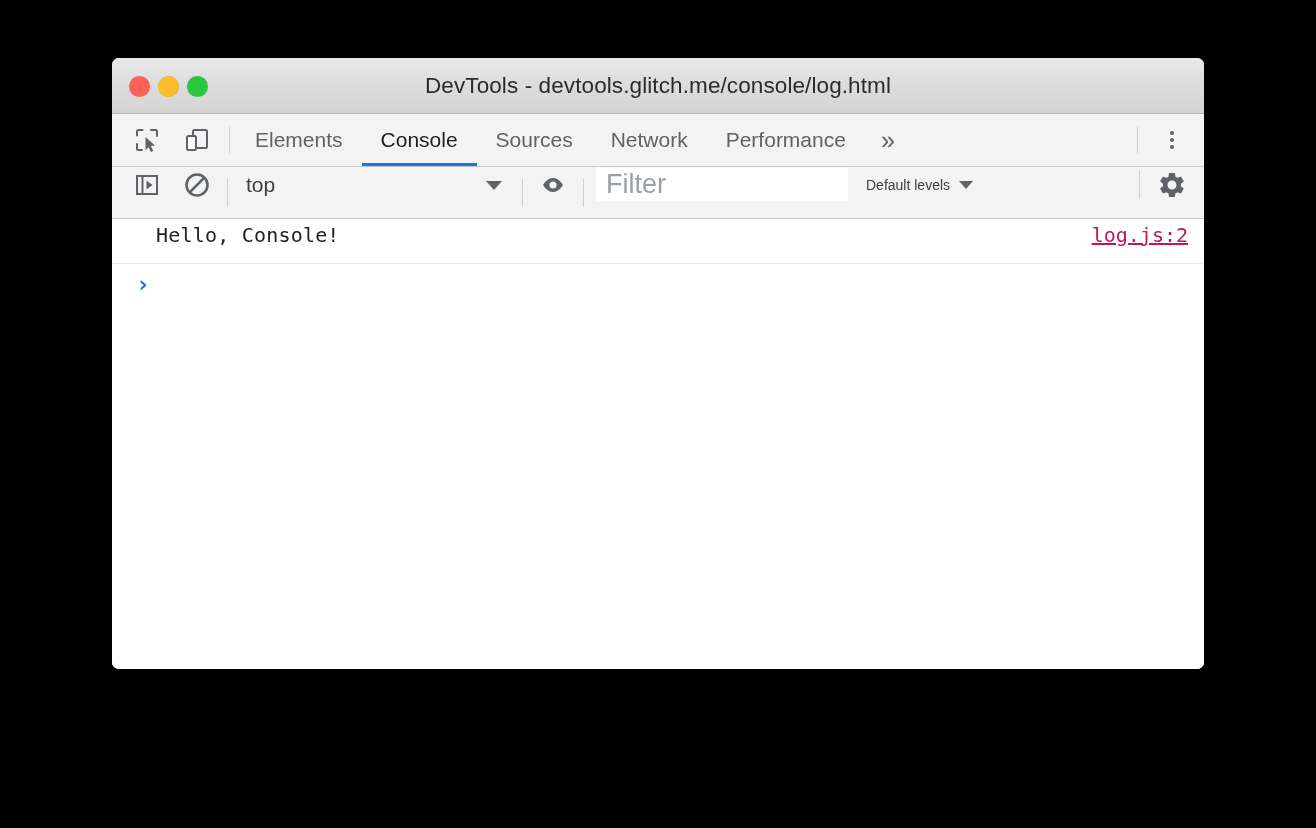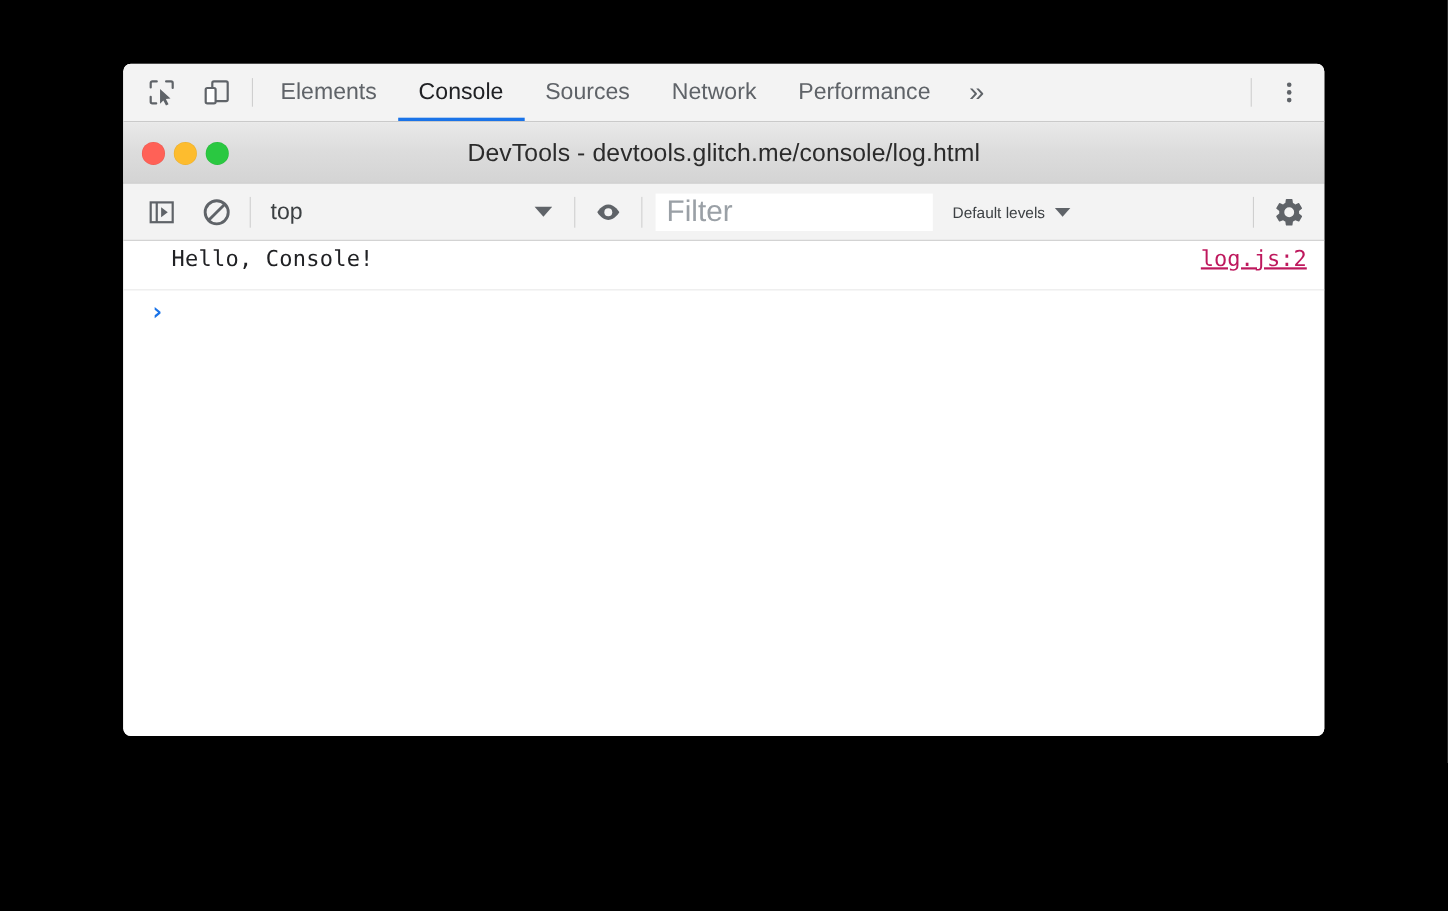--- a/index.html
+++ b/index.html
@@ -126,21 +126,21 @@
   }
   #tabbar-right .vdiv { height: 26px; margin: 0 16px 0 6px; align-self: center; }
 
   
   #console-toolbar {
     position: relative;
     height: 52px;
     background: #f3f3f3;
     border-bottom: 1px solid #cacaca;
     display: flex;
-    align-items: center;
+    align-items: flex-start;
     padding-left: 17px;
   }
   #console-toolbar .vdiv { height: 28px; margin: 0 12px; align-self: center; }
   .ct-icon {
     width: 36px;
     height: 36px;
     display: flex;
     align-items: center;
     justify-content: center;
   }
@@ -240,20 +240,29 @@
     line-height: 1;
     font-weight: bold;
   }
   #prompt-input-area { flex: 1 1 auto; height: 100%; }
 </style>
 </head>
 <body>
 
 <div id="devtools-window">
 
+  <div id="title-bar">
+    <div class="traffic-lights">
+      <span class="light close"></span>
+      <span class="light min"></span>
+      <span class="light max"></span>
+    </div>
+    <div id="window-title">DevTools - devtools.glitch.me/console/log.html</div>
+  </div>
+
   <div id="tab-bar">
     <div class="tb-icon-group">
       <div class="tb-icon">
         <svg width="28" height="28" viewBox="0 0 28 28">
           <path d="M4 9.5V5.5a1.5 1.5 0 0 1 1.5-1.5h4M18 4h4.5A1.5 1.5 0 0 1 24 5.5V10M4 18v4.5A1.5 1.5 0 0 0 5.5 24H9" fill="none" stroke="#5f6368" stroke-width="2" stroke-linecap="round"></path>
           <path d="M12.5 11 22 19.5l-4.2.6 2.4 4.6-2.3 1.2-2.4-4.6-3 3z" fill="#5f6368"></path>
         </svg>
       </div>
       <div class="tb-icon">
         <svg width="28" height="28" viewBox="0 0 28 28">
@@ -290,29 +299,20 @@
       <div class="tb-icon">
         <svg width="24" height="24" viewBox="0 0 24 24">
           <circle cx="12" cy="5" r="2.1" fill="#5f6368"></circle>
           <circle cx="12" cy="12" r="2.1" fill="#5f6368"></circle>
           <circle cx="12" cy="19" r="2.1" fill="#5f6368"></circle>
         </svg>
       </div>
     </div>
   </div>
 
-  <div id="title-bar">
-    <div class="traffic-lights">
-      <span class="light close"></span>
-      <span class="light min"></span>
-      <span class="light max"></span>
-    </div>
-    <div id="window-title">DevTools - devtools.glitch.me/console/log.html</div>
-  </div>
-
   <div id="console-toolbar">
     <div class="ct-icon">
       <svg width="26" height="26" viewBox="0 0 26 26">
         <rect x="3" y="4" width="20" height="18" fill="none" stroke="#5f6368" stroke-width="2"></rect>
         <line x1="8.5" y1="4" x2="8.5" y2="22" stroke="#5f6368" stroke-width="2"></line>
         <path d="M12.5 8.5 18.5 13l-6 4.5z" fill="#5f6368"></path>
       </svg>
     </div>
     <div class="ct-icon" style="margin-left:14px;">
       <svg width="28" height="28" viewBox="0 0 28 28">

